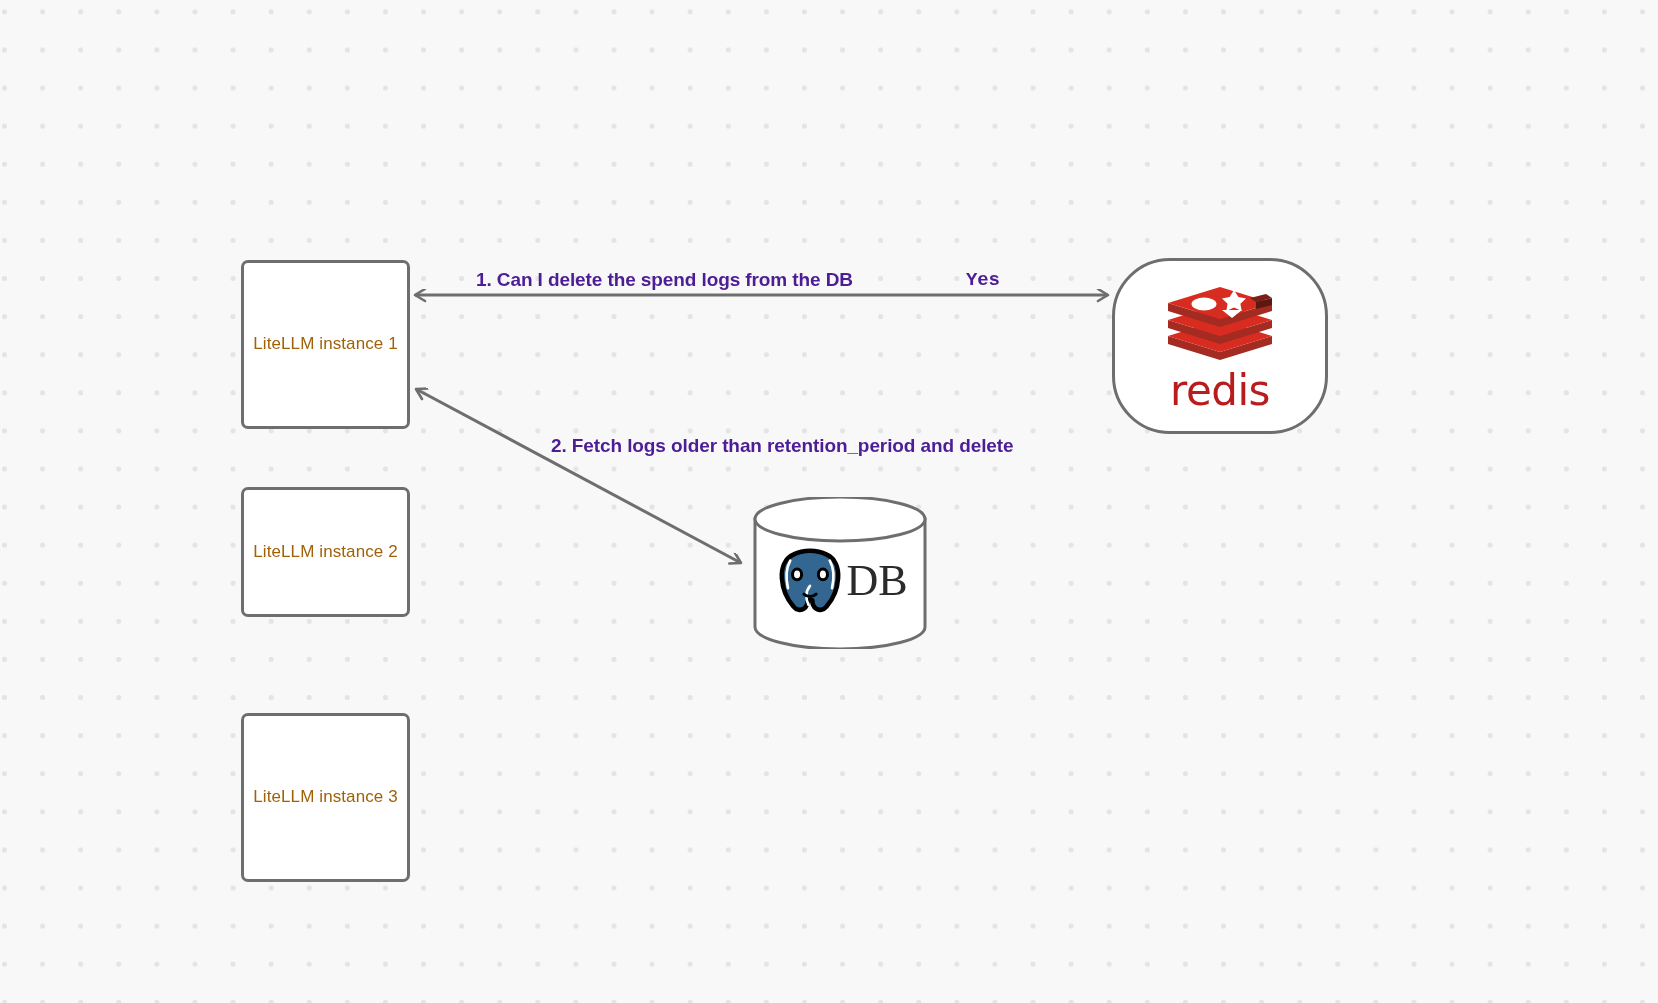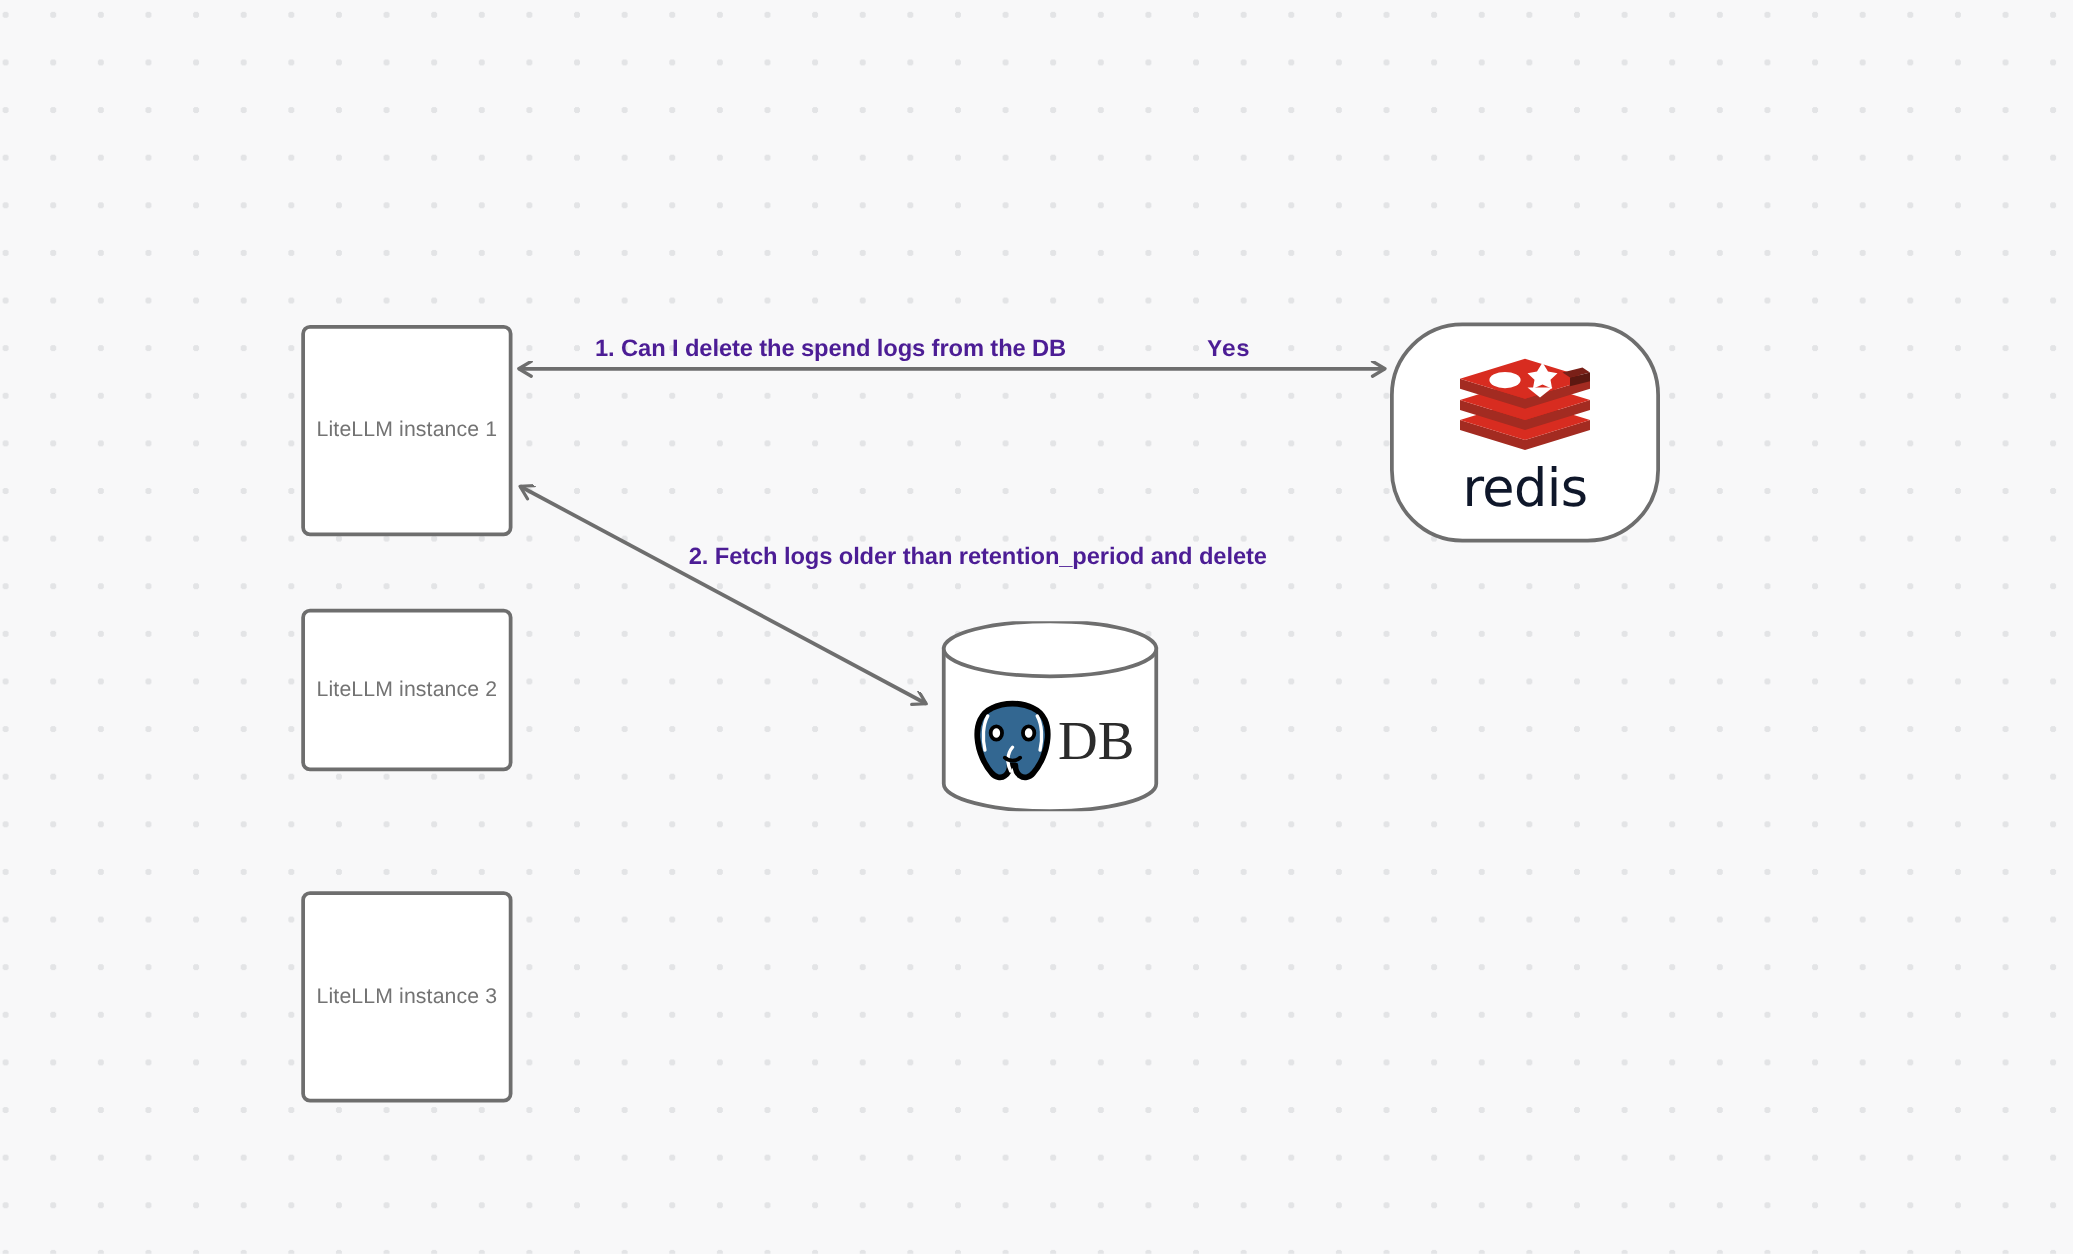--- a/index.html
+++ b/index.html
@@ -41,21 +41,21 @@
     align-items: center;
     justify-content: center;
   }
 
   .instance-box {
     border-radius: 7px;
   }
 
   .instance-label {
     font-size: 17px;
-    color: #737373;
+    color: #a16207;
     font-family: "Liberation Sans", sans-serif;
     letter-spacing: 0.1px;
     text-align: center;
     line-height: 1.2;
   }
 
   #redis-node {
     border-radius: 58px;
     flex-direction: column;
     gap: 0px;
@@ -66,34 +66,34 @@
     flex-direction: column;
     align-items: center;
     justify-content: center;
     margin-top: 4px;
   }
 
   .redis-wordmark {
     font-family: "DejaVu Sans", sans-serif;
     font-size: 42px;
     font-weight: 400;
-    color: #0f172a;
+    color: #b91c1c;
     letter-spacing: -0.5px;
     line-height: 1;
     margin-top: 2px;
   }
 
   
   #db-node {
     position: absolute;
   }
 
   .db-inner-label {
     position: absolute;
-    left: 0; top: 12px;
+    left: 0; top: 0;
     width: 100%;
     height: 100%;
     display: flex;
     align-items: center;
     justify-content: center;
     gap: 0px;
     pointer-events: none;
   }
 
   .db-text {

